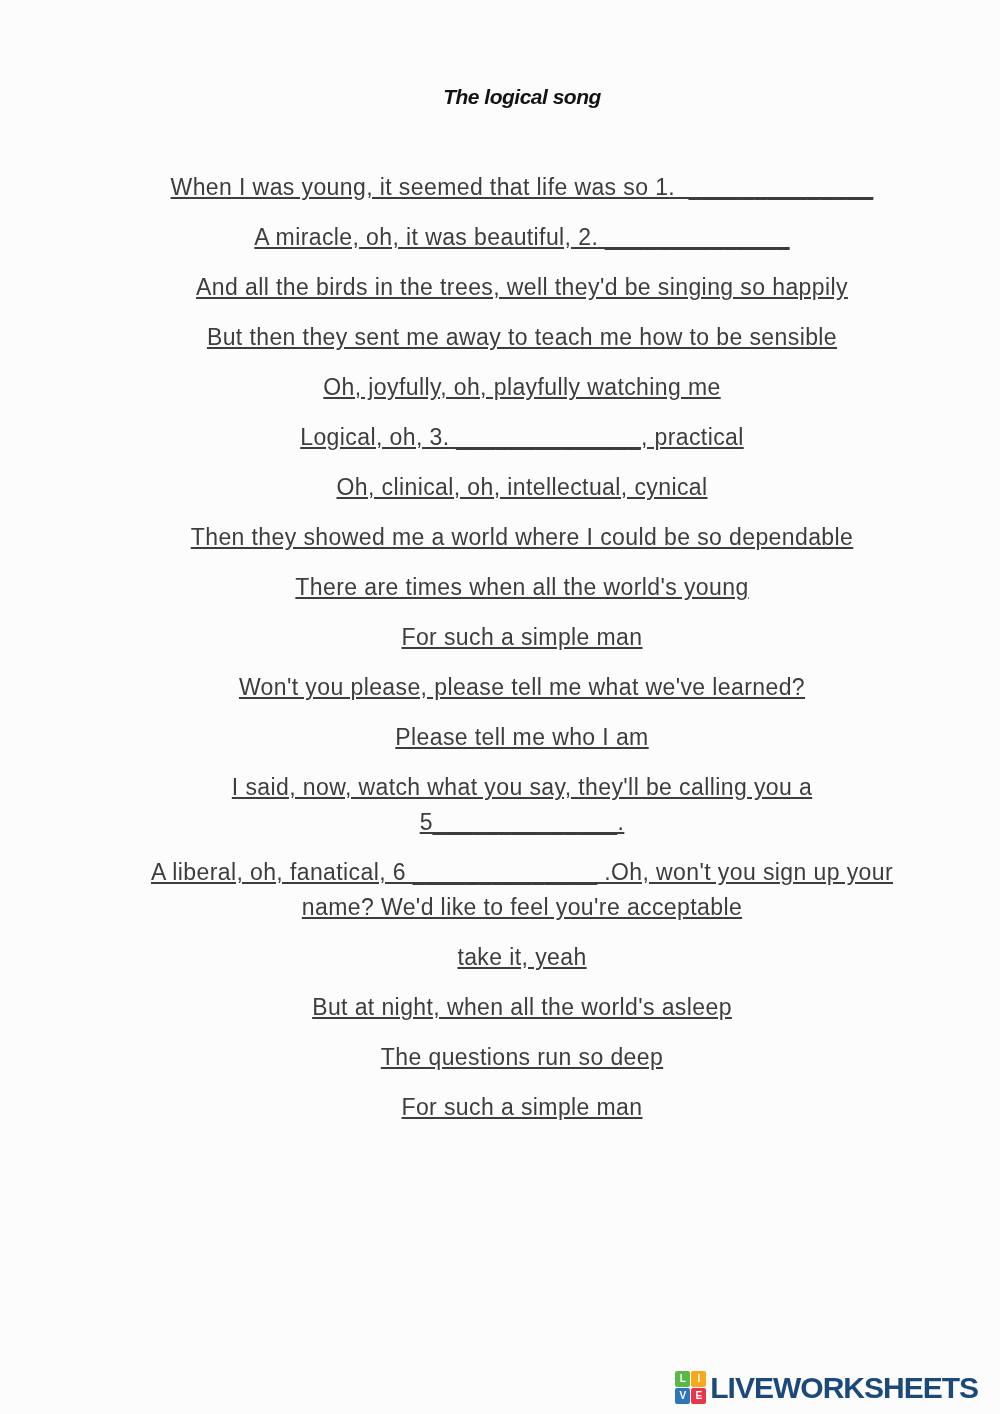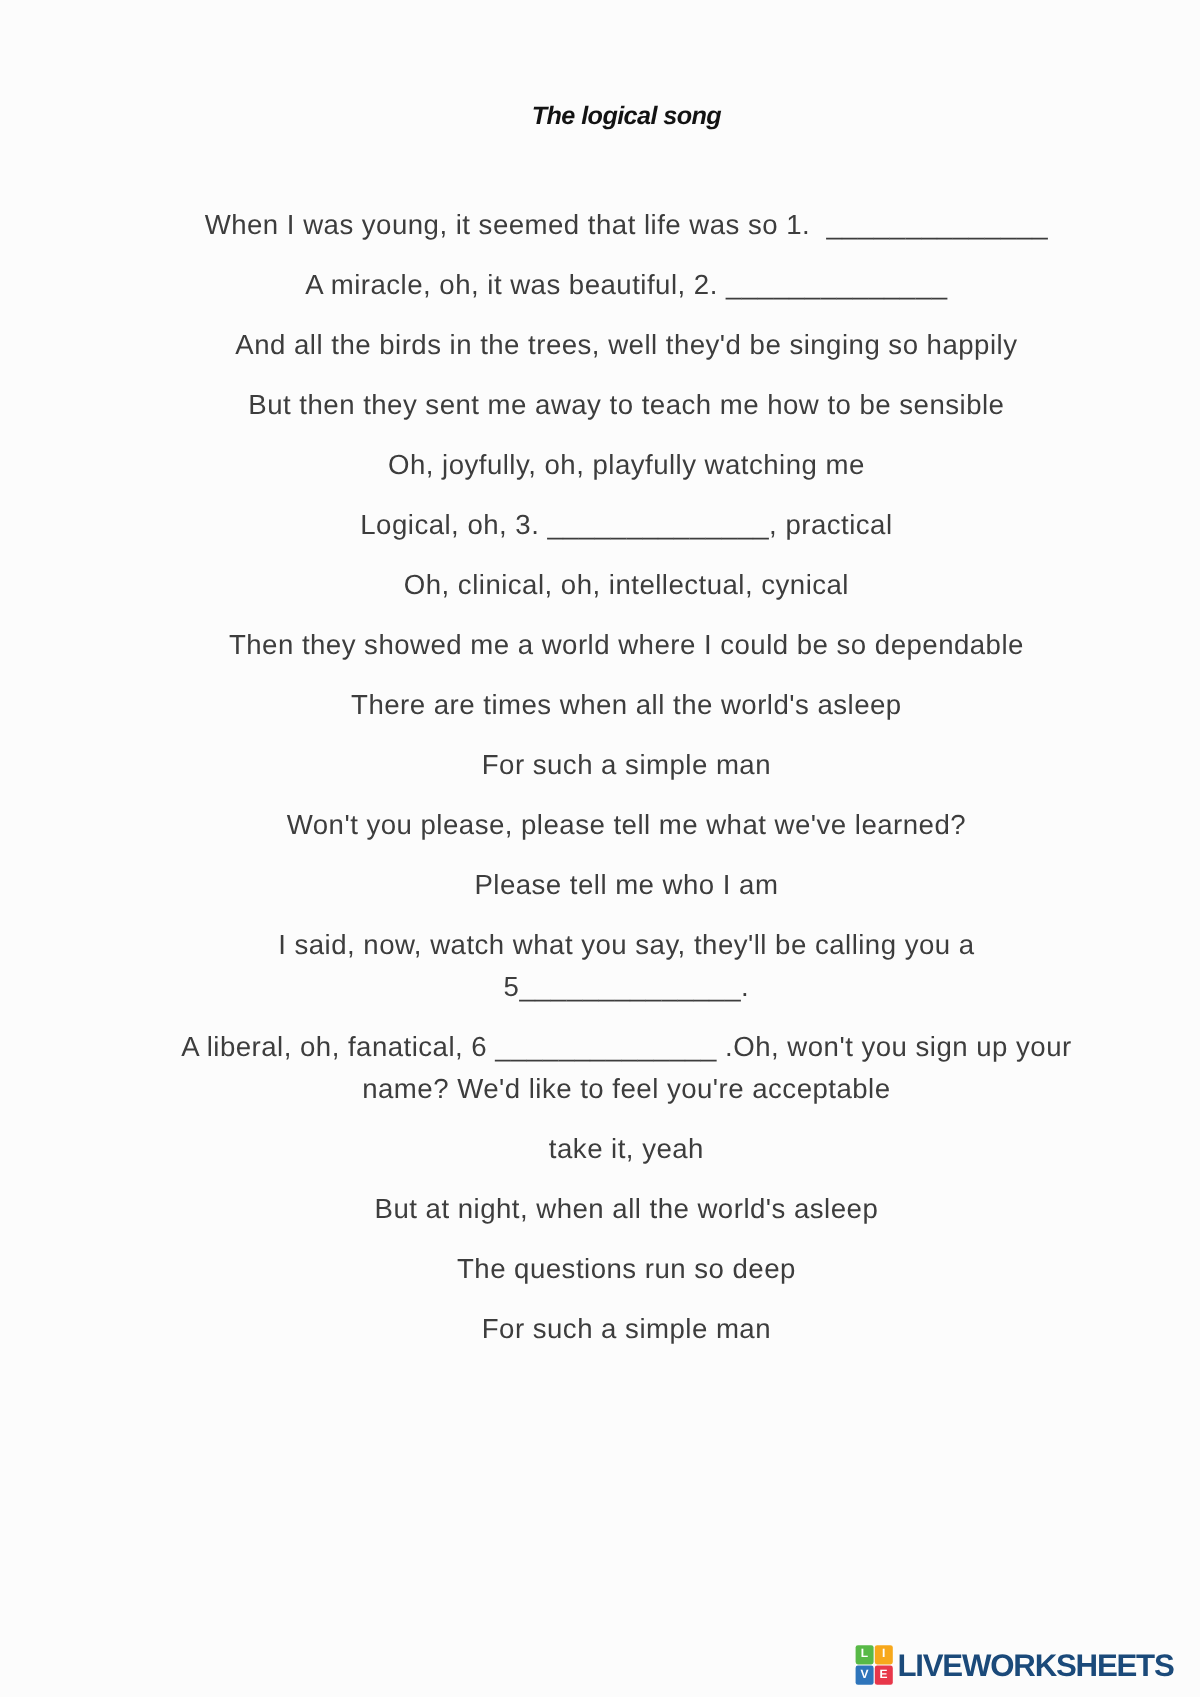--- a/index.html
+++ b/index.html
@@ -31,20 +31,21 @@
     margin-top: 62px;
     text-align: center;
     color: #3d3d3d;
   }
   .lyric-block { margin-bottom: 15px; }
   .lyric-line {
     font-size: 23px;
     line-height: 35px;
     letter-spacing: 0.4px;
     white-space: pre-wrap;
+    text-decoration: underline;
   }
   .footer {
     position: absolute;
     right: 22px;
     bottom: 10px;
     display: flex;
     align-items: center;
     gap: 4px;
   }
   .logo-grid {
@@ -57,21 +58,21 @@
     color: #ffffff;
     font-size: 10px;
     font-weight: 700;
     display: flex;
     align-items: center;
     justify-content: center;
     border-radius: 2px;
     line-height: 1;
   }
   .brand {
-    font-size: 26px;
+    font-size: 30px;
     font-weight: 700;
     letter-spacing: -1px;
     line-height: 32px;
   }
 </style>
 </head>
 <body style="background: rgb(252, 252, 252);">
 
 <div class="page">
 
@@ -96,21 +97,21 @@
       <div class="lyric-block">
         <div class="lyric-line">Logical, oh, 3. ______________, practical</div>
       </div>
       <div class="lyric-block">
         <div class="lyric-line">Oh, clinical, oh, intellectual, cynical</div>
       </div>
       <div class="lyric-block">
         <div class="lyric-line">Then they showed me a world where I could be so dependable</div>
       </div>
       <div class="lyric-block">
-        <div class="lyric-line">There are times when all the world's asleep</div>
+        <div class="lyric-line">There are times when all the world's young</div>
       </div>
       <div class="lyric-block">
         <div class="lyric-line">For such a simple man</div>
       </div>
       <div class="lyric-block">
         <div class="lyric-line">Won't you please, please tell me what we've learned?</div>
       </div>
       <div class="lyric-block">
         <div class="lyric-line">Please tell me who I am</div>
       </div>

